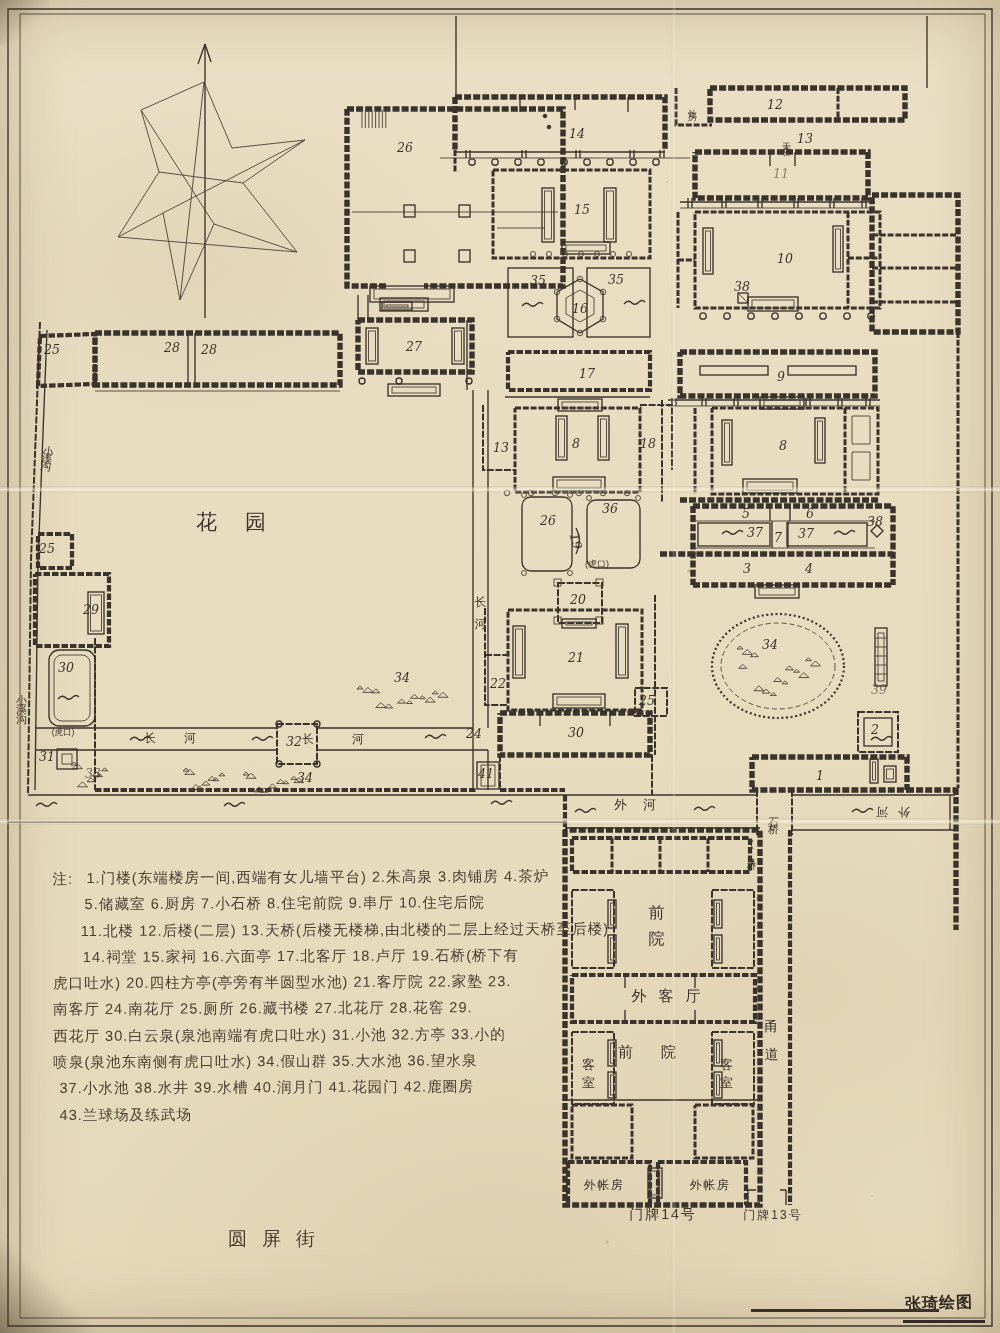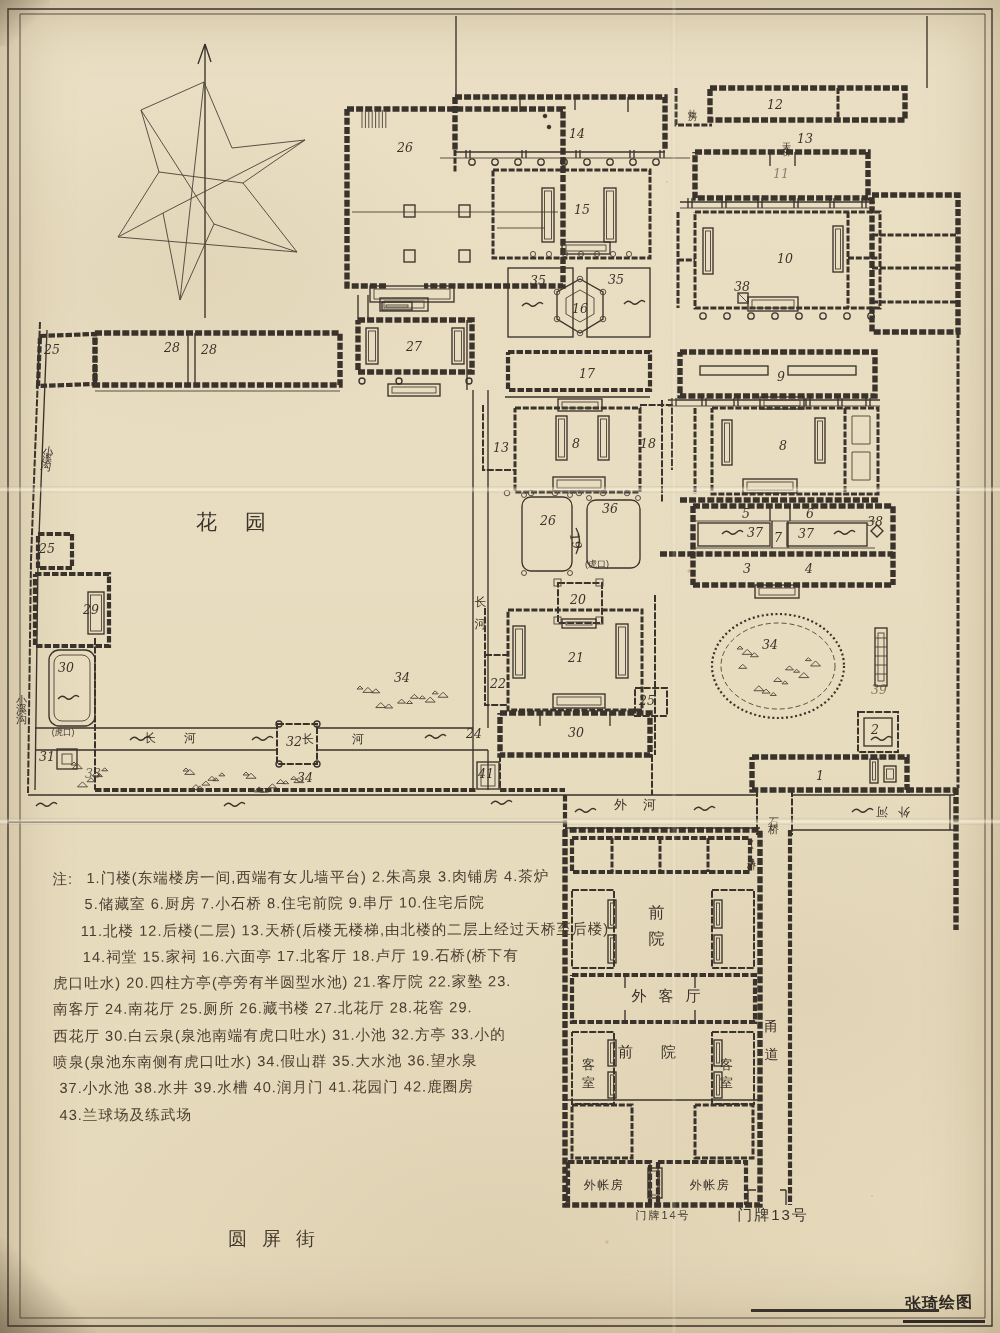--- a/index.html
+++ b/index.html
@@ -459,22 +459,22 @@
       <span class="cjk vert" style="left: 751px; top: 853px; font-size: 9.5px; letter-spacing: 2px;">(吊桥)</span>
       <span class="cjk" style="left: 597px; top: 564px; font-size: 9px; letter-spacing: 0px;">(虎口)</span>
       <span class="cjk" style="left: 63px; top: 733px; font-size: 8.5px; letter-spacing: 0px;">(虎口)</span>
       <span class="cjk vert" style="left: 656px; top: 917px; font-size: 16px; letter-spacing: 26px;">前院</span>
       <span class="cjk" style="left: 672px; top: 996px; font-size: 15px; letter-spacing: 12px;">外客厅</span>
       <span class="cjk vert" style="left: 588px; top: 1064px; font-size: 13px; letter-spacing: 18px;">客室</span>
       <span class="cjk vert" style="left: 726px; top: 1064px; font-size: 13px; letter-spacing: 18px;">客室</span>
       <span class="cjk" style="left: 661px; top: 1052px; font-size: 15px; letter-spacing: 28px;">前院</span>
       <span class="cjk" style="left: 604px; top: 1185px; font-size: 12px; letter-spacing: 1.5px;">外帐房</span>
       <span class="cjk" style="left: 710px; top: 1185px; font-size: 12px; letter-spacing: 1.5px;">外帐房</span>
-      <span class="cjk" style="left: 663px; top: 1215px; font-size: 11px; letter-spacing: 2px;">门牌14号</span>
-      <span class="cjk" style="left: 773px; top: 1215px; font-size: 15px; letter-spacing: 2px;">门牌13号</span>
+      <span class="cjk" style="left: 663px; top: 1215px; font-size: 14px; letter-spacing: 2px;">门牌14号</span>
+      <span class="cjk" style="left: 773px; top: 1215px; font-size: 12px; letter-spacing: 2px;">门牌13号</span>
       <span class="cjk vert" style="left: 772px; top: 1036px; font-size: 14px; letter-spacing: 28px;">甬道</span>
       <span class="cjk vert" style="left: 692px; top: 104px; font-size: 9px; letter-spacing: 2px;">灶房</span>
     </div>
 
   <div class="legend">
     <span class="hd">注:</span>
     <div class="ln" style="padding-left:34px">1.门楼(东端楼房一间,西端有女儿墙平台)  2.朱高泉  3.肉铺房  4.茶炉</div>
     <div class="ln" style="padding-left:32px">5.储藏室  6.厨房  7.小石桥  8.住宅前院  9.串厅  10.住宅后院</div>
     <div class="ln" style="padding-left:28px">11.北楼  12.后楼(二层)  13.天桥(后楼无楼梯,由北楼的二层上经过天桥至后楼)</div>
     <div class="ln" style="padding-left:30px">14.祠堂  15.家祠  16.六面亭  17.北客厅  18.卢厅  19.石桥(桥下有</div>

